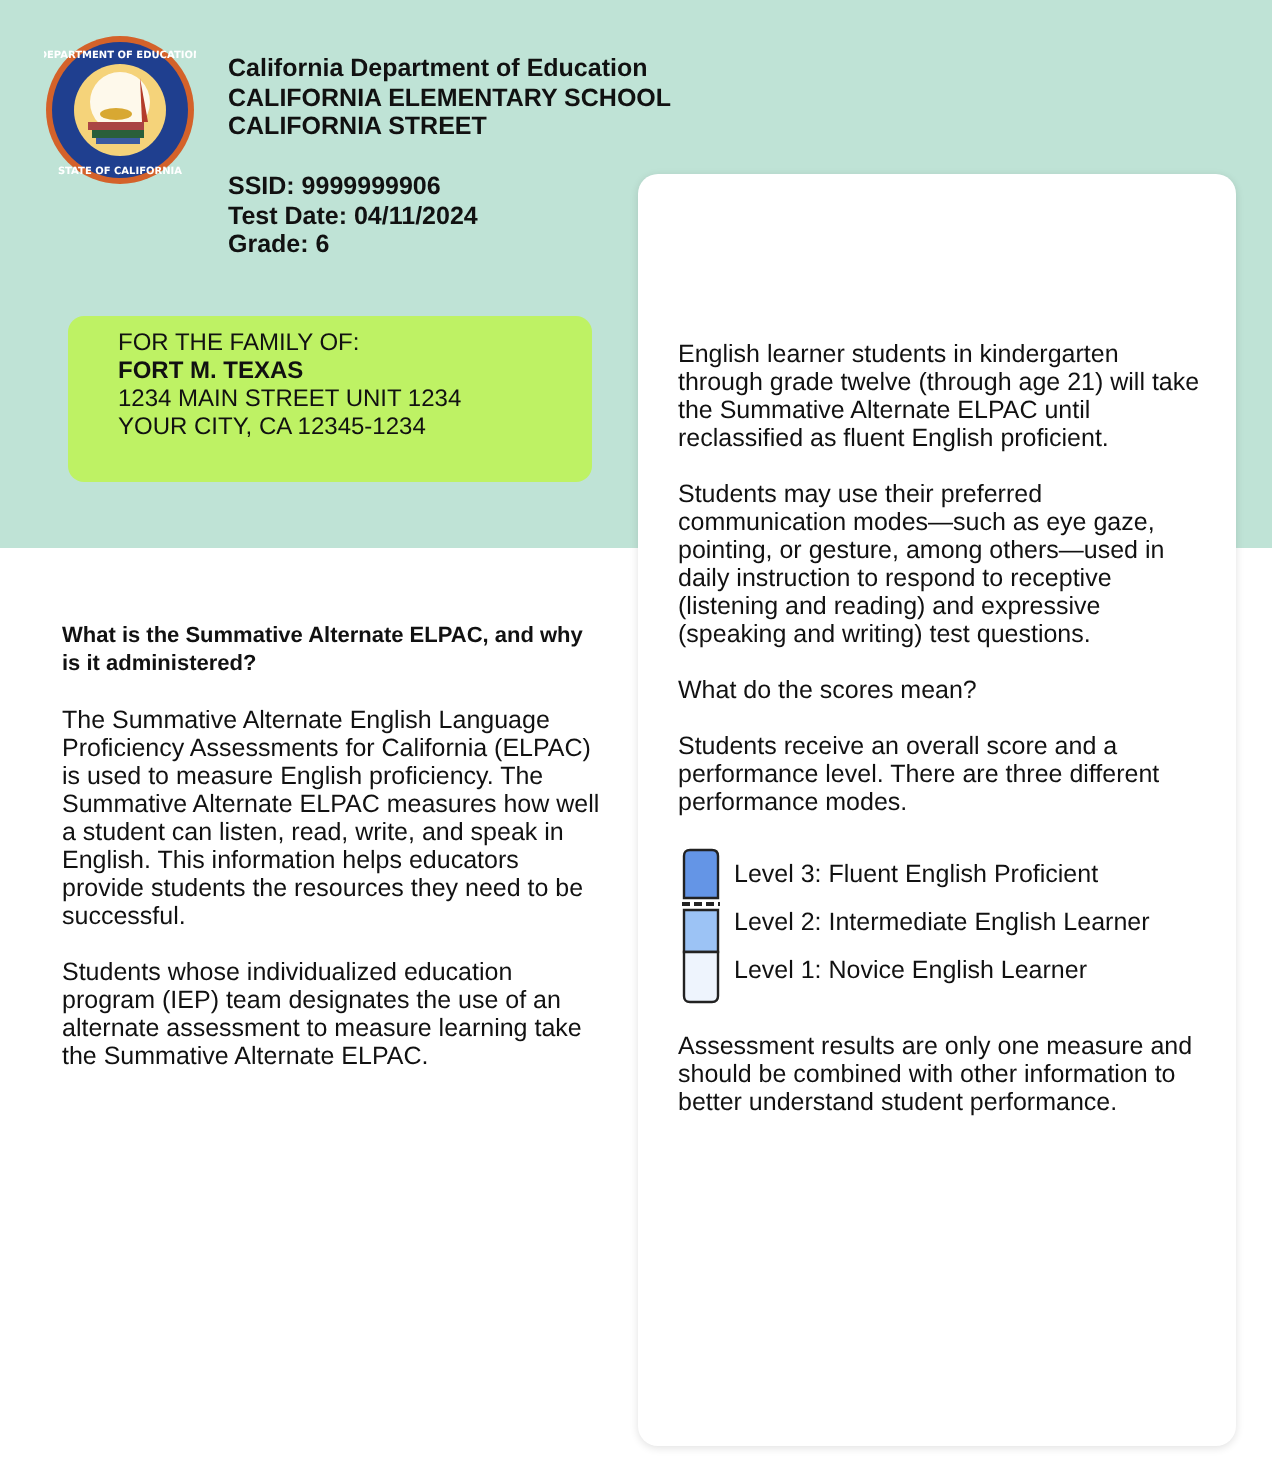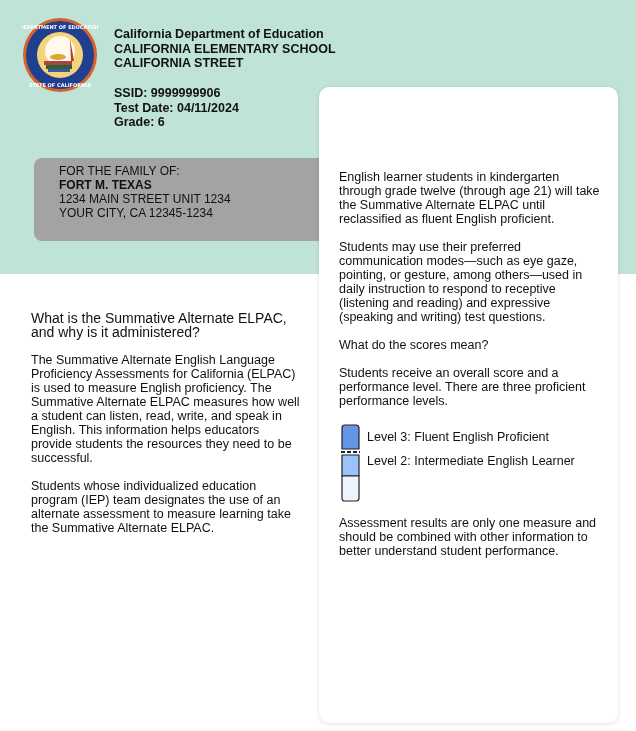--- a/index.html
+++ b/index.html
@@ -20,33 +20,33 @@
       position: absolute; left: 114px; top: 27px;
       font-size: 12.5px; font-weight: bold; line-height: 14.5px;
     }
     .header-text div { white-space: nowrap; }
     .student-info {
       position: absolute; left: 114px; top: 86px;
       font-size: 12.5px; font-weight: bold; line-height: 14.5px;
     }
     .address-card {
       position: absolute; left: 34px; top: 158px; width: 262px; height: 83px;
-      background: #a3a3a3; border-radius: 8px; padding-left: 40px;
+      background: #bef264; border-radius: 8px;
     }
     .address-inner {
       position: absolute; left: 25px; top: 6px;
       font-size: 12px; line-height: 14px;
     }
     .address-inner .name { font-weight: bold; }
     .left-col {
       position: absolute; left: 31px; top: 311px; width: 270px;
       font-size: 12.5px; line-height: 14px;
     }
     .left-col h2 {
-      font-size: 14px; font-weight: normal; margin: 0 0 14px 0; line-height: 14px;
+      font-size: 11px; font-weight: bold; margin: 0 0 14px 0; line-height: 14px;
     }
     .left-col p { margin: 0 0 14px 0; }
     .right-card {
       position: absolute; left: 319px; top: 87px; width: 299px; height: 636px;
       background: #ffffff; border-radius: 10px;
       box-shadow: 0 1px 4px rgba(0,0,0,0.12);
     }
     .right-inner {
       position: absolute; left: 20px; top: 83px; width: 265px;
       font-size: 12.5px; line-height: 14px;
@@ -111,26 +111,27 @@
   <h2>What is the Summative Alternate ELPAC, and why is it administered?</h2>
   <p>The Summative Alternate English Language Proficiency Assessments for California (ELPAC) is used to measure English proficiency. The Summative Alternate ELPAC measures how well a student can listen, read, write, and speak in English. This information helps educators provide students the resources they need to be successful.</p>
   <p>Students whose individualized education program (IEP) team designates the use of an alternate assessment to measure learning take the Summative Alternate ELPAC.</p>
 </div>
 
 <div class="right-card">
   <div class="right-inner">
     <p>English learner students in kindergarten through grade twelve (through age 21) will take the Summative Alternate ELPAC until reclassified as fluent English proficient.</p>
     <p>Students may use their preferred communication modes—such as eye gaze, pointing, or gesture, among others—used in daily instruction to respond to receptive (listening and reading) and expressive (speaking and writing) test questions.</p>
     <h3>What do the scores mean?</h3>
-    <p>Students receive an overall score and a performance level. There are three proficient performance levels.</p>
+    <p>Students receive an overall score and a performance level. There are three different performance modes.</p>
     <div class="levels">
       <svg class="level-bar" viewBox="0 0 19 78">
         <path d="M1 25 L1 4 Q1 1 4 1 L15 1 Q18 1 18 4 L18 25 Z" fill="#6495e6" stroke="#222" stroke-width="1.2"></path>
         <line x1="0" y1="28" x2="19" y2="28" stroke="#222" stroke-width="2" stroke-dasharray="4,2"></line>
         <path d="M1 31 L18 31 L18 52 L1 52 Z" fill="#9cc3f5" stroke="#222" stroke-width="1.2"></path>
         <path d="M1 52 L18 52 L18 74 Q18 77 15 77 L4 77 Q1 77 1 74 Z" fill="#eef4fd" stroke="#222" stroke-width="1.2"></path>
       </svg>
       <div class="level-label" style="top:8px;">Level 3: Fluent English Proficient</div>
       <div class="level-label" style="top:32px;">Level 2: Intermediate English Learner</div>
+      <div class="level-label" style="top:56px;">Level 1: Novice English Learner</div>
     </div>
     <p>Assessment results are only one measure and should be combined with other information to better understand student performance.</p>
   </div>
 </div>
 
 </body></html>

